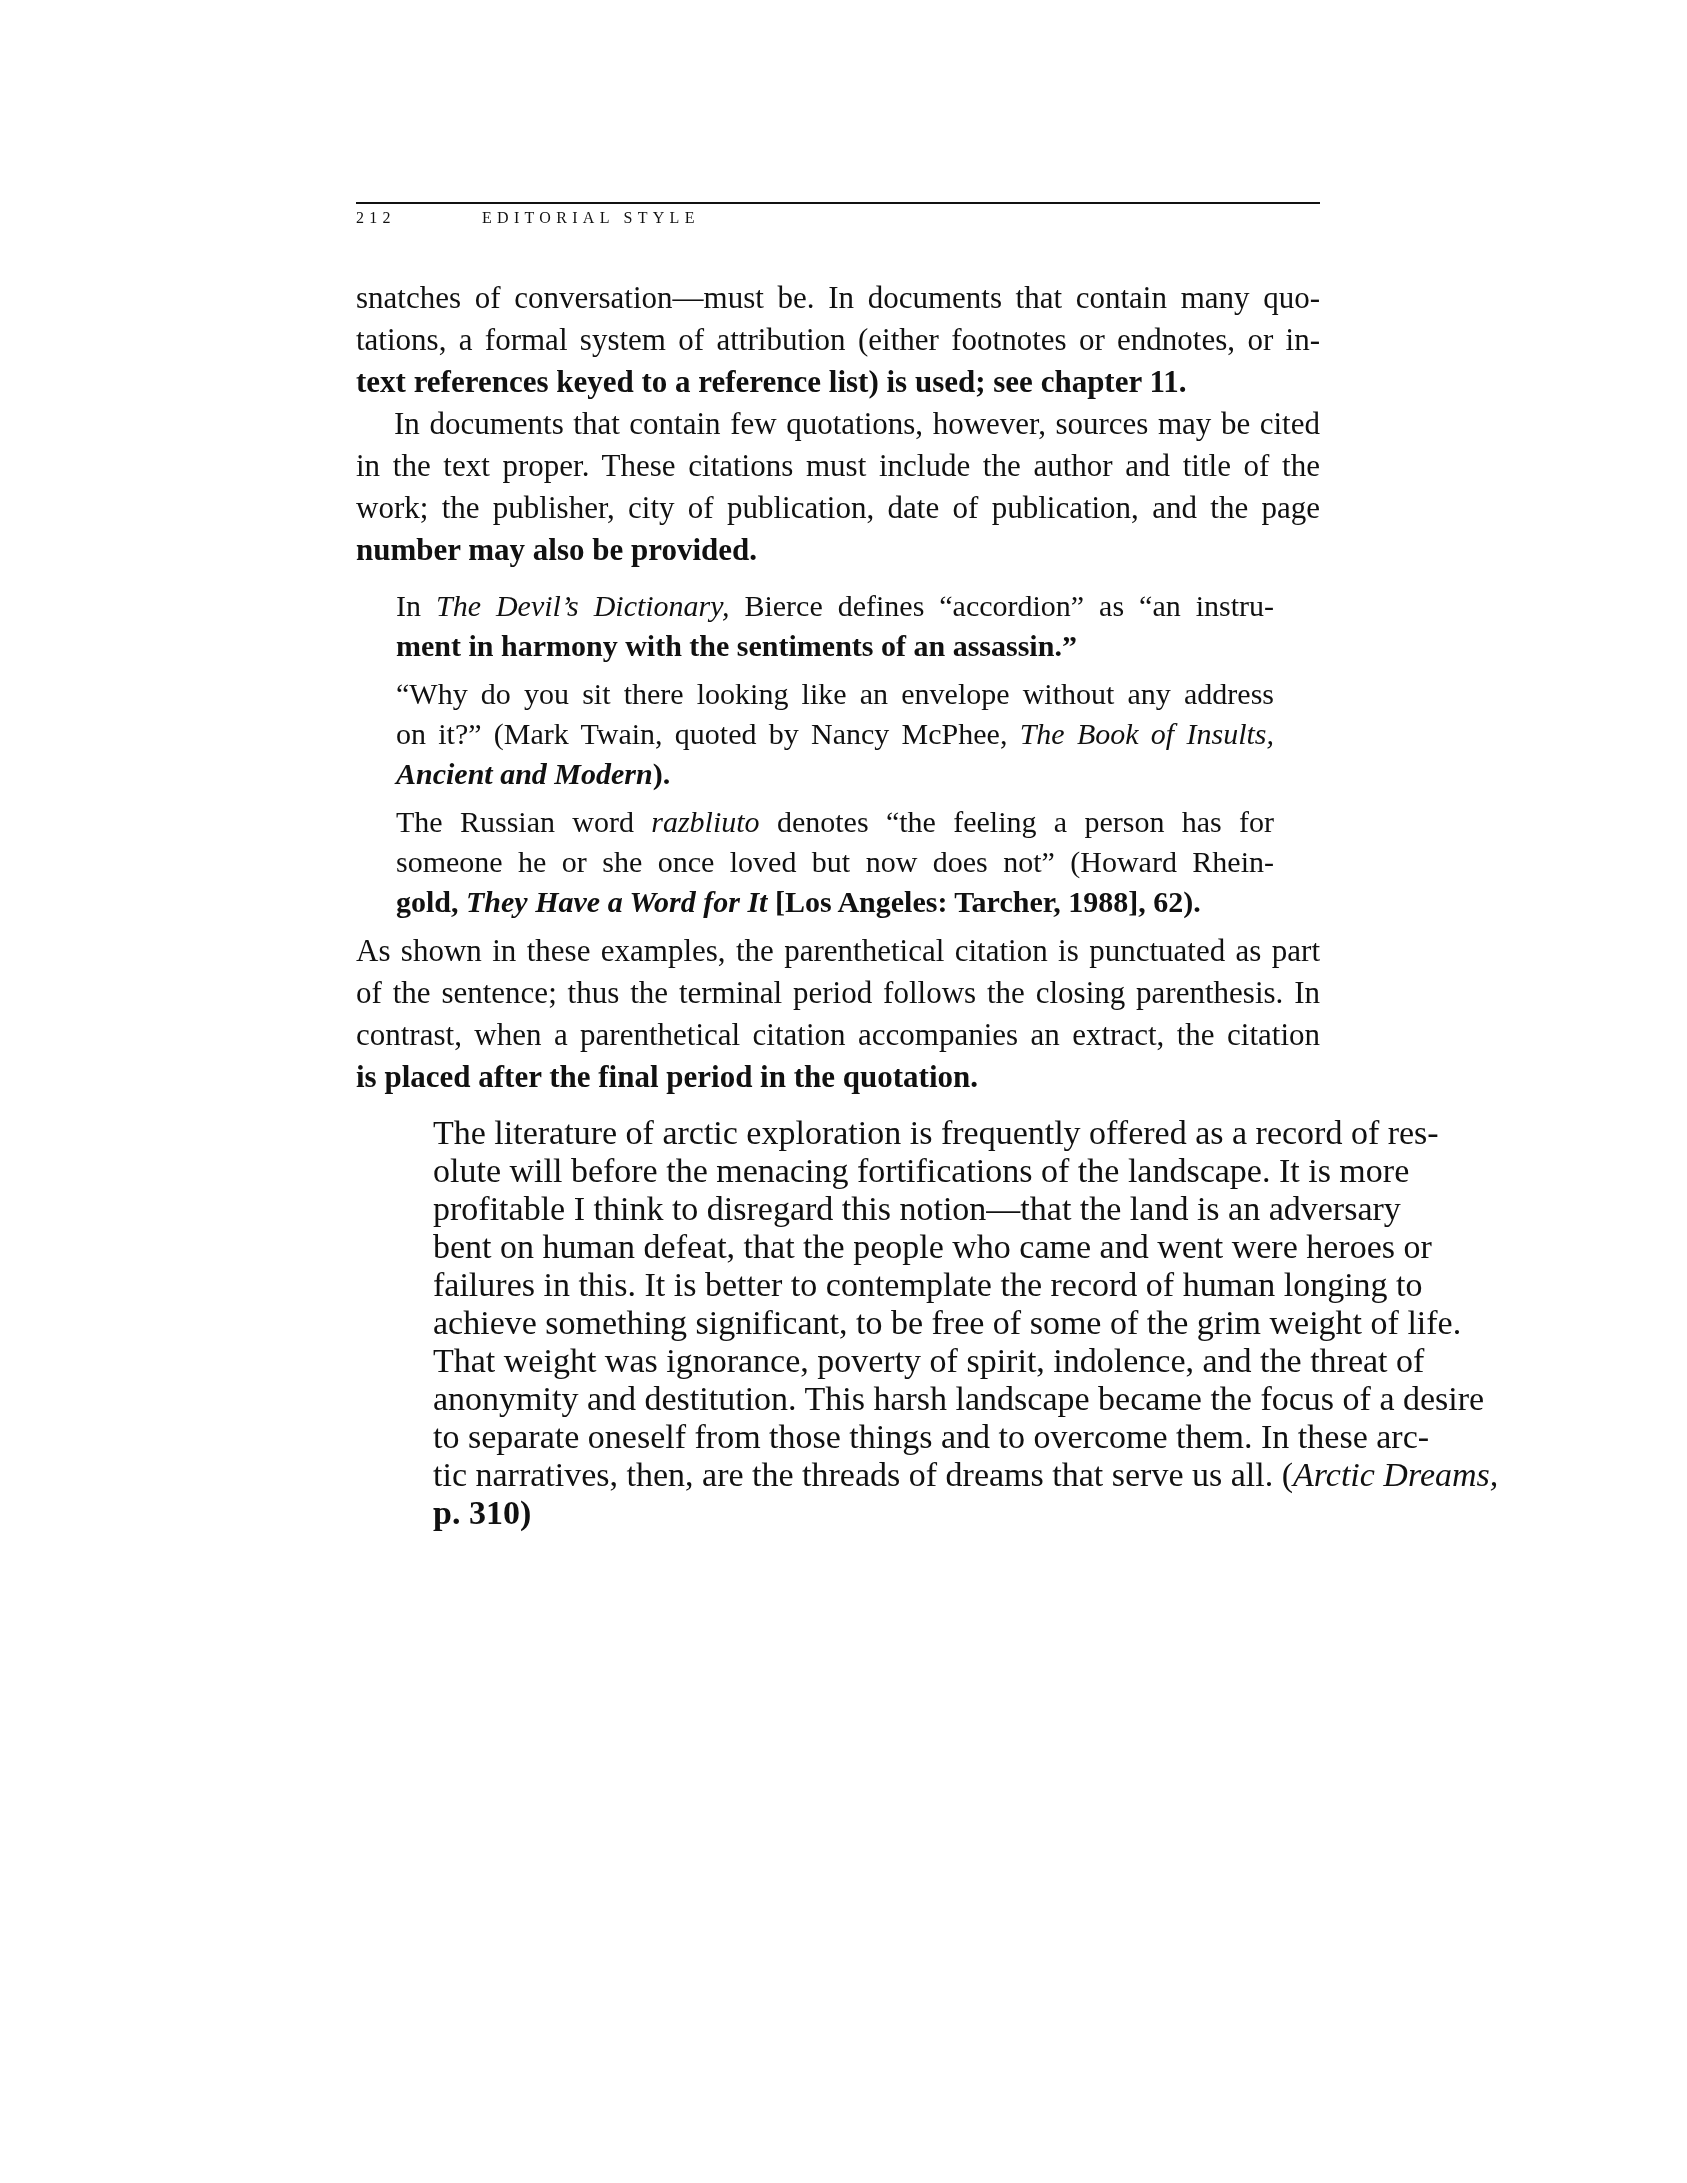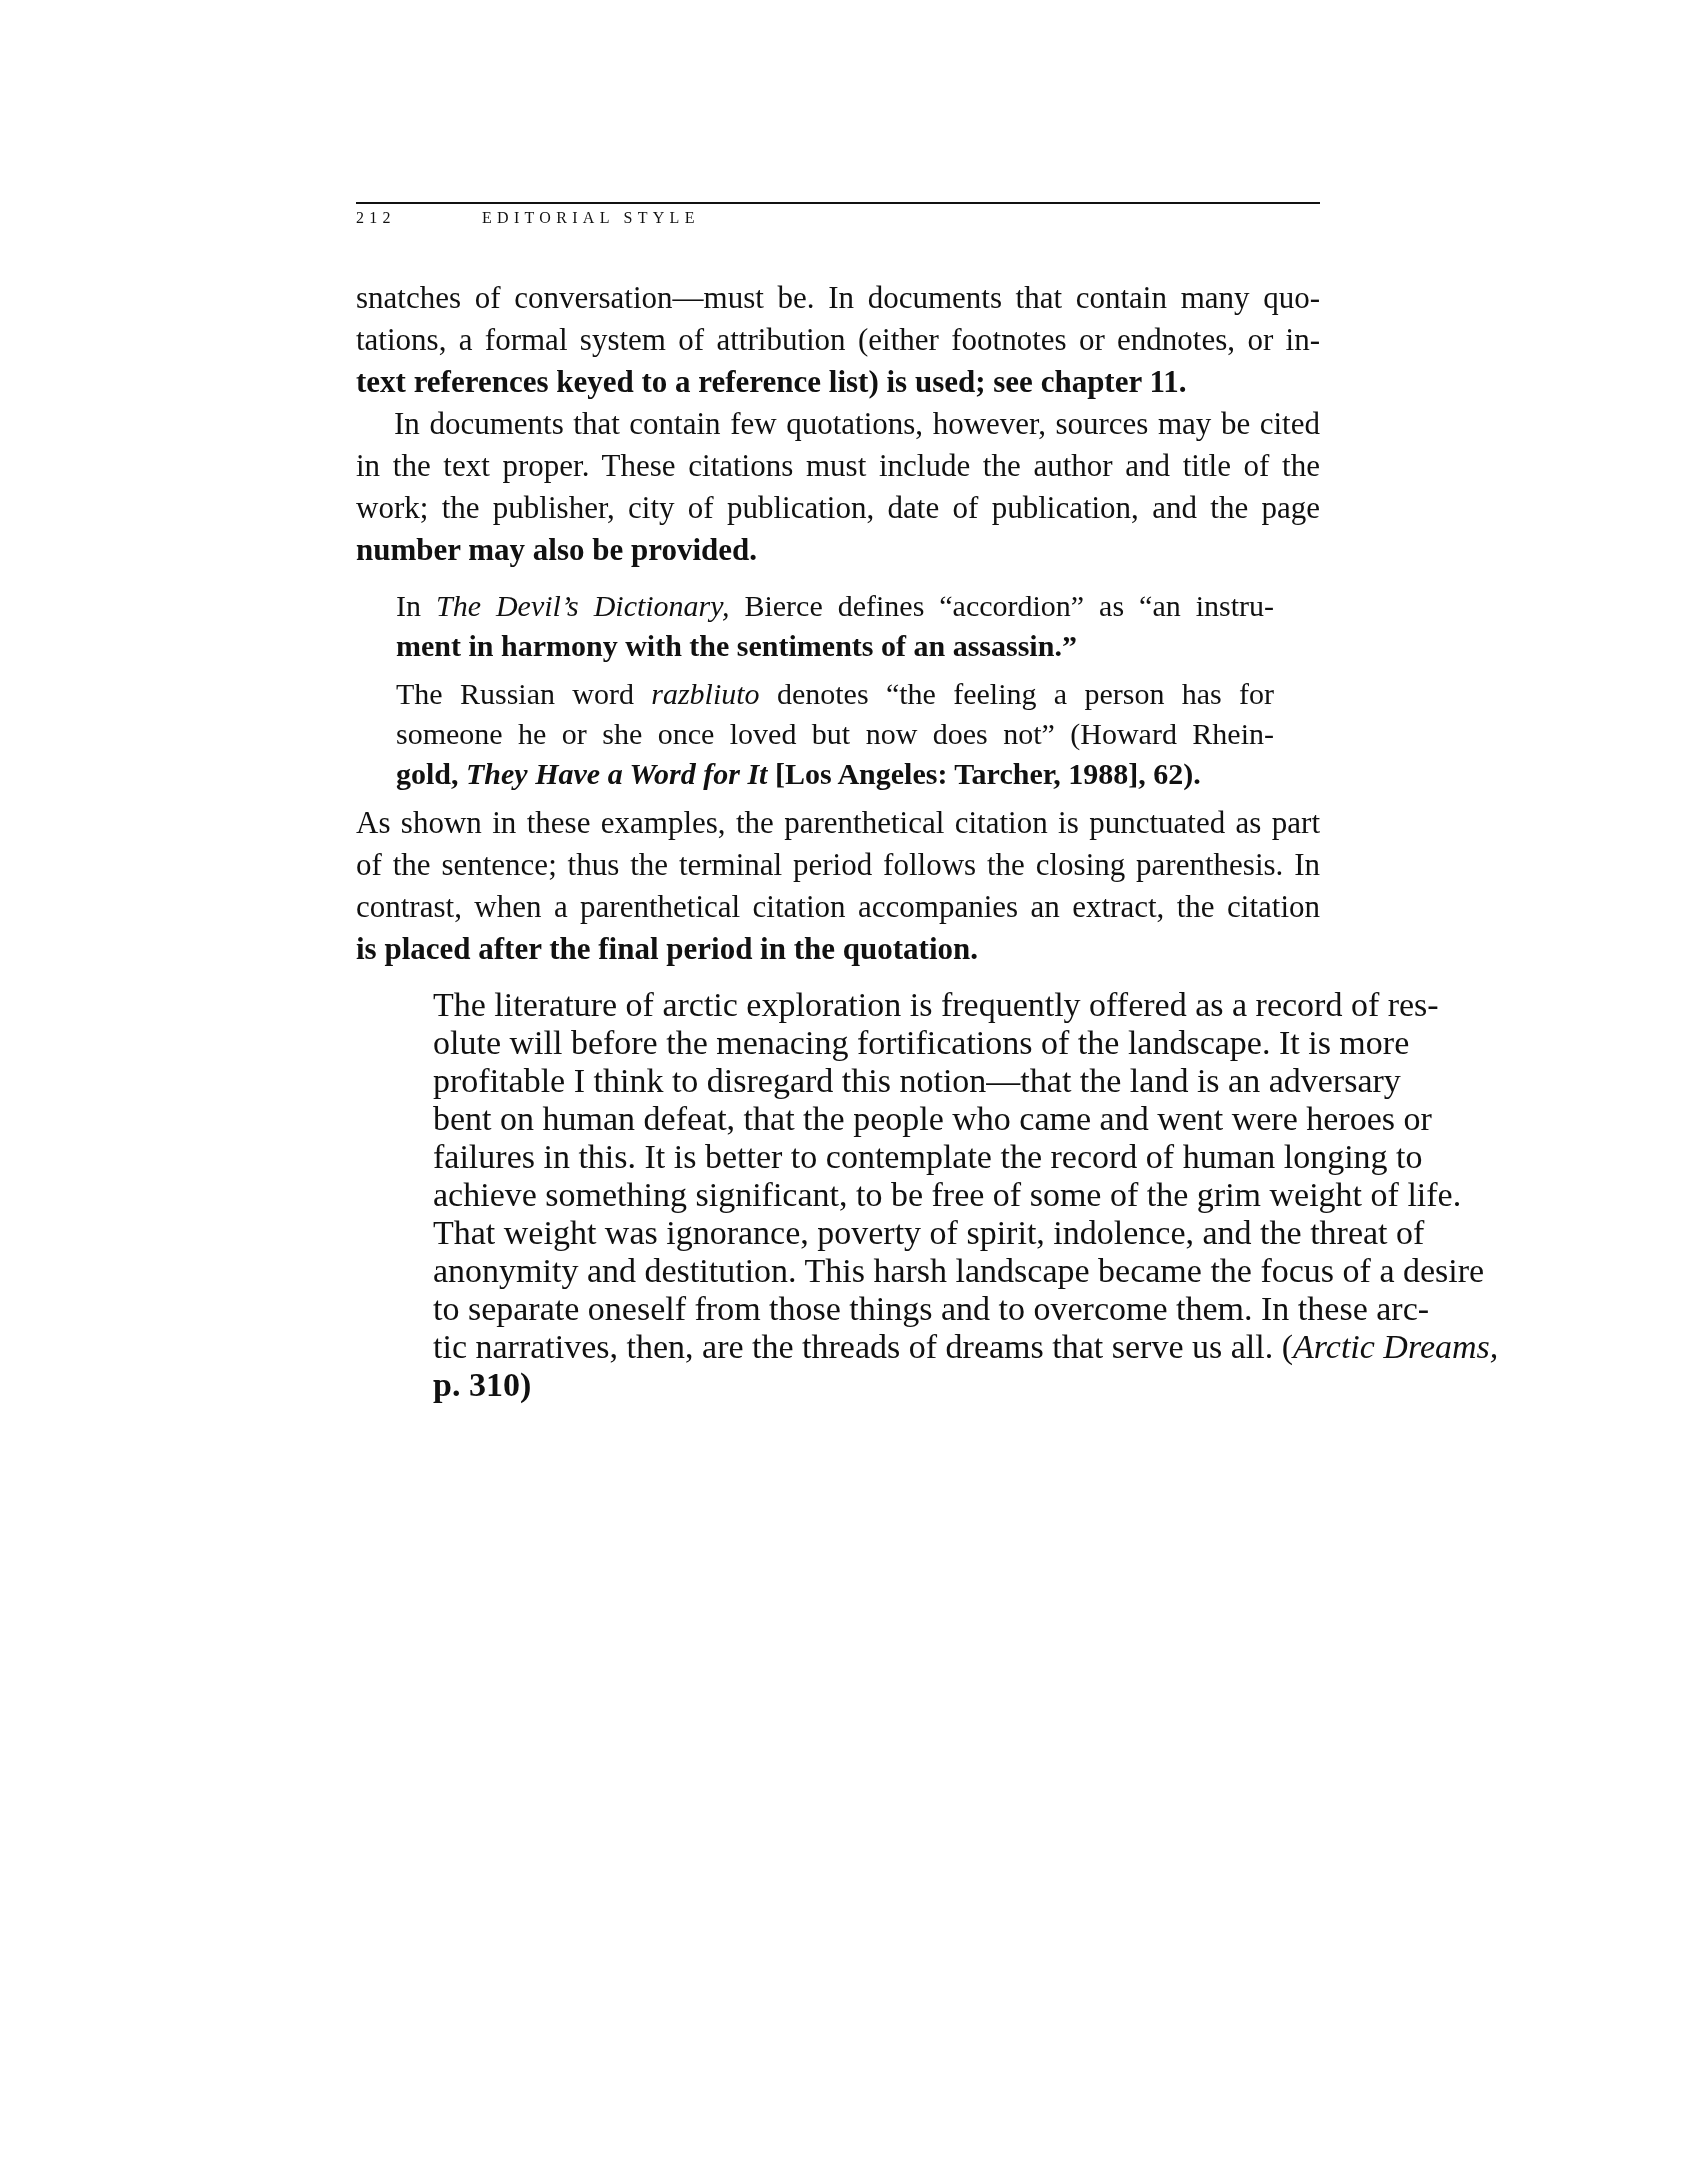--- a/index.html
+++ b/index.html
@@ -122,20 +122,25 @@
       <span class="line" style="text-indent:0;">work; the publisher, city of publication, date of publication, and the page</span>
       <span class="line last" style="text-indent:0;">number may also be provided.</span>
     </p>
 
     <div class="blocks">
       <div class="bq">
         <span class="line"><span>In </span><i>The Devil’s Dictionary,</i><span> Bierce defines “accordion” as “an instru-</span></span>
         <span class="line last">ment in harmony with the sentiments of an assassin.”</span>
       </div>
       <div class="bq">
+        <span class="line">“Why do you sit there looking like an envelope without any address</span>
+        <span class="line"><span>on it?” (Mark Twain, quoted by Nancy McPhee, </span><i>The Book of Insults,</i></span>
+        <span class="line last"><i>Ancient and Modern</i><span>).</span></span>
+      </div>
+      <div class="bq">
         <span class="line"><span>The Russian word </span><i>razbliuto</i><span> denotes “the feeling a person has for</span></span>
         <span class="line">someone he or she once loved but now does not” (Howard Rhein-</span>
         <span class="line last"><span>gold, </span><i>They Have a Word for It</i><span> [Los Angeles: Tarcher, 1988], 62).</span></span>
       </div>
     </div>
 
     <p class="after">
       <span class="line">As shown in these examples, the parenthetical citation is punctuated as part</span>
       <span class="line">of the sentence; thus the terminal period follows the closing parenthesis. In</span>
       <span class="line">contrast, when a parenthetical citation accompanies an extract, the citation</span>

